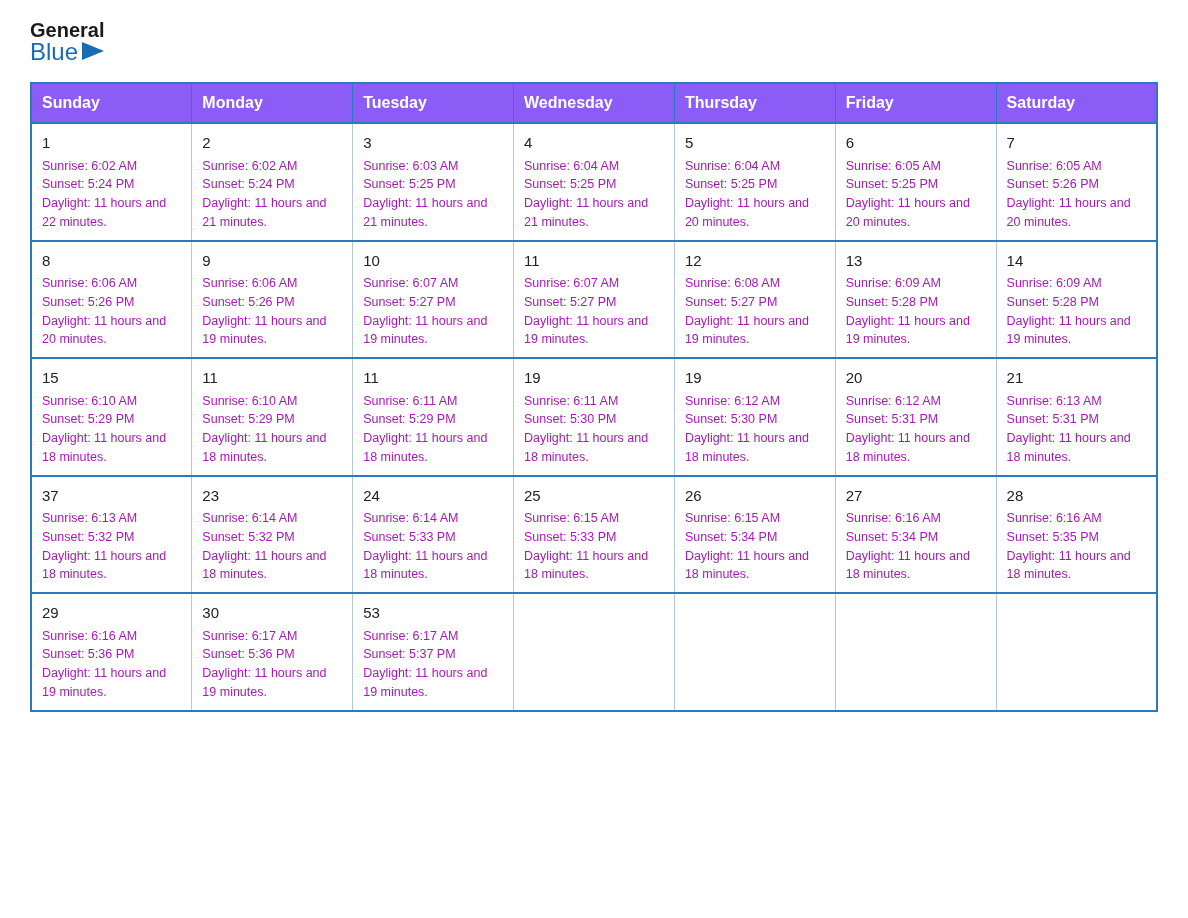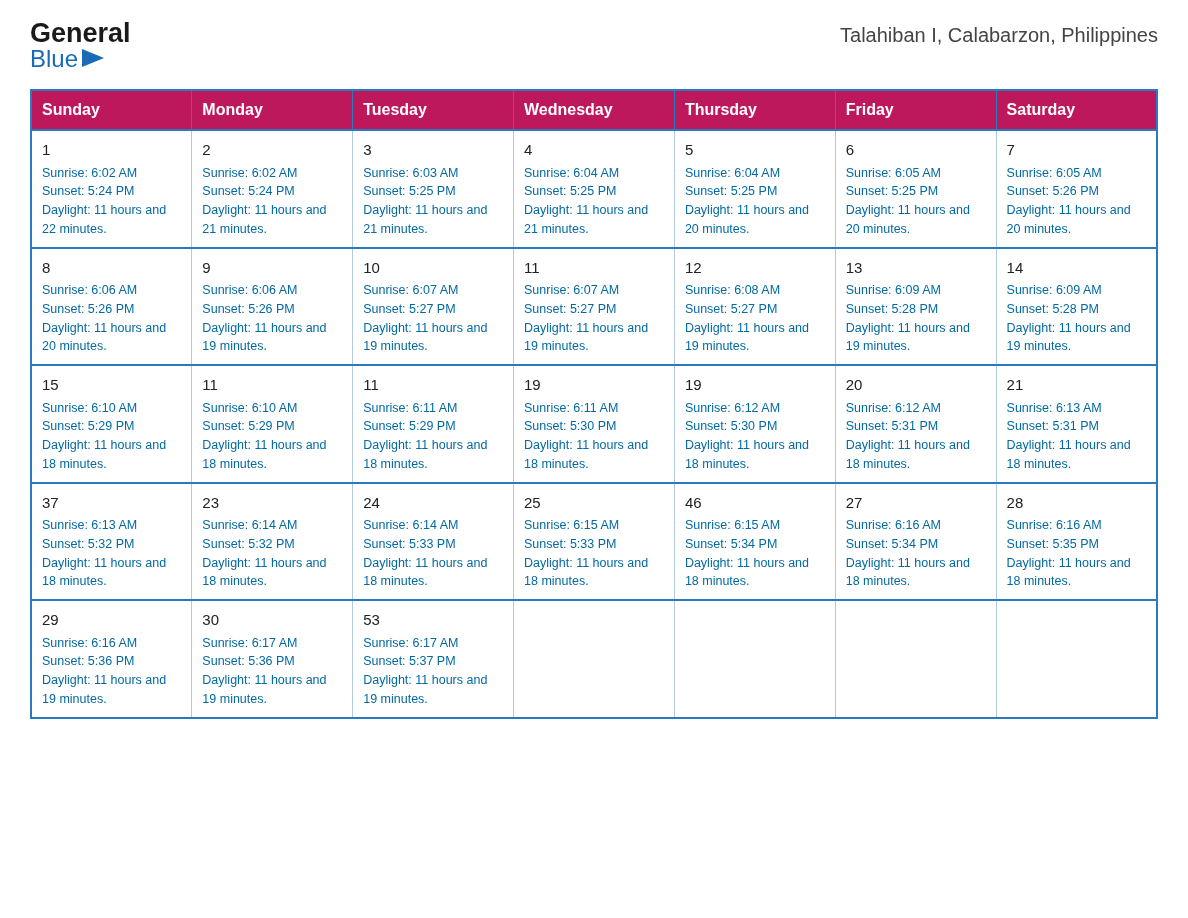--- a/index.html
+++ b/index.html
@@ -15,21 +15,21 @@
       justify-content: space-between;
       align-items: flex-start;
       margin-bottom: 18px;
     }
     .logo {
       display: flex;
       flex-direction: column;
       align-items: flex-start;
     }
     .logo-general {
-      font-size: 27px;
+      font-size: 20px;
       font-weight: bold;
       color: #1a1a1a;
       line-height: 1;
     }
     .logo-blue {
       font-size: 24px;
       font-weight: normal;
       color: #1a6bb5;
       line-height: 1;
       display: flex;
@@ -49,21 +49,21 @@
       font-size: 20px;
       color: #444;
       margin-top: 4px;
     }
     .calendar-table {
       width: 100%;
       border-collapse: collapse;
       border: 2px solid #2a7abf;
     }
     .calendar-table th {
-      background-color: #be185d;
+      background-color: #8b5cf6;
       color: #fff;
       font-size: 16px;
       font-weight: bold;
       padding: 10px 10px;
       text-align: left;
       border: 1px solid #2a7abf;
     }
     .calendar-table td {
       vertical-align: top;
       padding: 8px 10px;
@@ -78,21 +78,21 @@
       border-bottom: 2px solid #2a7abf;
     }
     .day-num {
       font-size: 15px;
       font-weight: normal;
       display: block;
       margin-bottom: 2px;
     }
     .day-info {
       font-size: 12.5px;
-      color: #0369a1;
+      color: #a21caf;
       line-height: 1.5;
     }
     .empty-cell {
       background: #fff;
     }
   </style>
 </head>
 <body>
 
 <div class="header">
@@ -101,21 +101,20 @@
     <div style="display:flex;align-items:center;">
       <span class="logo-blue">Blue</span>
       <span style="display:inline-block;margin-left:4px;margin-top:2px;">
         <svg width="22" height="18" viewBox="0 0 22 18">
           <polygon points="0,0 22,9 0,18" fill="#1a6bb5"></polygon>
         </svg>
       </span>
     </div>
   </div>
   <div class="title-block">
-    <div class="location">Talahiban I, Calabarzon, Philippines</div>
   </div>
 </div>
 
 <table class="calendar-table">
   <thead>
     <tr>
     <th>Sunday</th>
         <th>Monday</th>
         <th>Tuesday</th>
         <th>Wednesday</th>
@@ -226,21 +225,21 @@
         </td>
         <td>
           <span class="day-num">24</span>
           <div class="day-info">Sunrise: 6:14 AM<br>Sunset: 5:33 PM<br>Daylight: 11 hours and 18 minutes.</div>
         </td>
         <td>
           <span class="day-num">25</span>
           <div class="day-info">Sunrise: 6:15 AM<br>Sunset: 5:33 PM<br>Daylight: 11 hours and 18 minutes.</div>
         </td>
         <td>
-          <span class="day-num">46</span>
+          <span class="day-num">26</span>
           <div class="day-info">Sunrise: 6:15 AM<br>Sunset: 5:34 PM<br>Daylight: 11 hours and 18 minutes.</div>
         </td>
         <td>
           <span class="day-num">27</span>
           <div class="day-info">Sunrise: 6:16 AM<br>Sunset: 5:34 PM<br>Daylight: 11 hours and 18 minutes.</div>
         </td>
         <td>
           <span class="day-num">28</span>
           <div class="day-info">Sunrise: 6:16 AM<br>Sunset: 5:35 PM<br>Daylight: 11 hours and 18 minutes.</div>
         </td>

